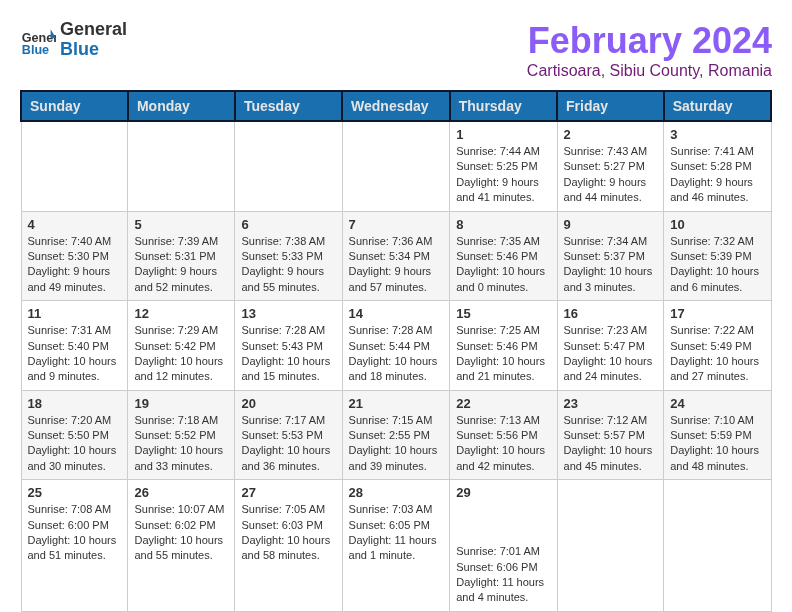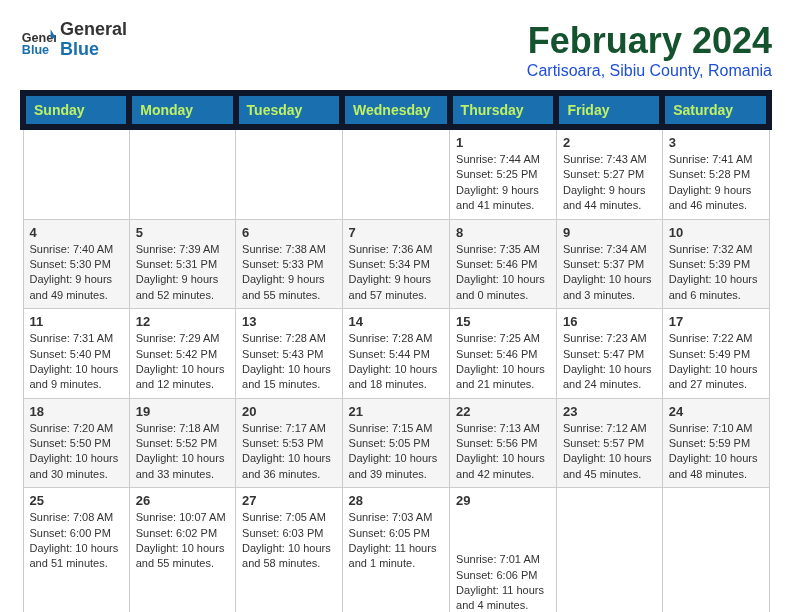--- a/index.html
+++ b/index.html
@@ -33,39 +33,39 @@
     .logo-icon {
       width: 36px;
       height: 36px;
     }
     .title-area {
       text-align: right;
     }
     .month-title {
       font-size: 36px;
       font-weight: bold;
-      color: #14532d;
+      color: #8b5cf6;
     }
     .subtitle {
       font-size: 16px;
-      color: #1d4ed8;
+      color: #701a75;
     }
     .calendar {
       width: 100%;
       border-collapse: collapse;
       border: 1px solid #ccc;
     }
     .calendar th {
       background-color: #1a6faf;
-      color: #bef264;
+      color: #e5e5e5;
       text-align: left;
       padding: 6px 8px;
       font-size: 14px;
       font-weight: bold;
-      border: 6px solid #0f172a;
+      border: 2px solid #0f172a;
     }
     .calendar td {
       vertical-align: top;
       border: 1px solid #ccc;
       padding: 5px 6px;
       width: 108px;
       min-height: 80px;
       font-size: 11px;
       color: #333;
       background: #fff;
@@ -269,21 +269,21 @@
         <td>
           <span class="day-number">20</span>
           <div class="day-info" style="white-space: pre-line;">Sunrise: 7:17 AM
 Sunset: 5:53 PM
 Daylight: 10 hours
 and 36 minutes.</div>
         </td>
         <td>
           <span class="day-number">21</span>
           <div class="day-info" style="white-space: pre-line;">Sunrise: 7:15 AM
-Sunset: 5:05 PM
+Sunset: 2:55 PM
 Daylight: 10 hours
 and 39 minutes.</div>
         </td>
         <td>
           <span class="day-number">22</span>
           <div class="day-info" style="white-space: pre-line;">Sunrise: 7:13 AM
 Sunset: 5:56 PM
 Daylight: 10 hours
 and 42 minutes.</div>
         </td>

